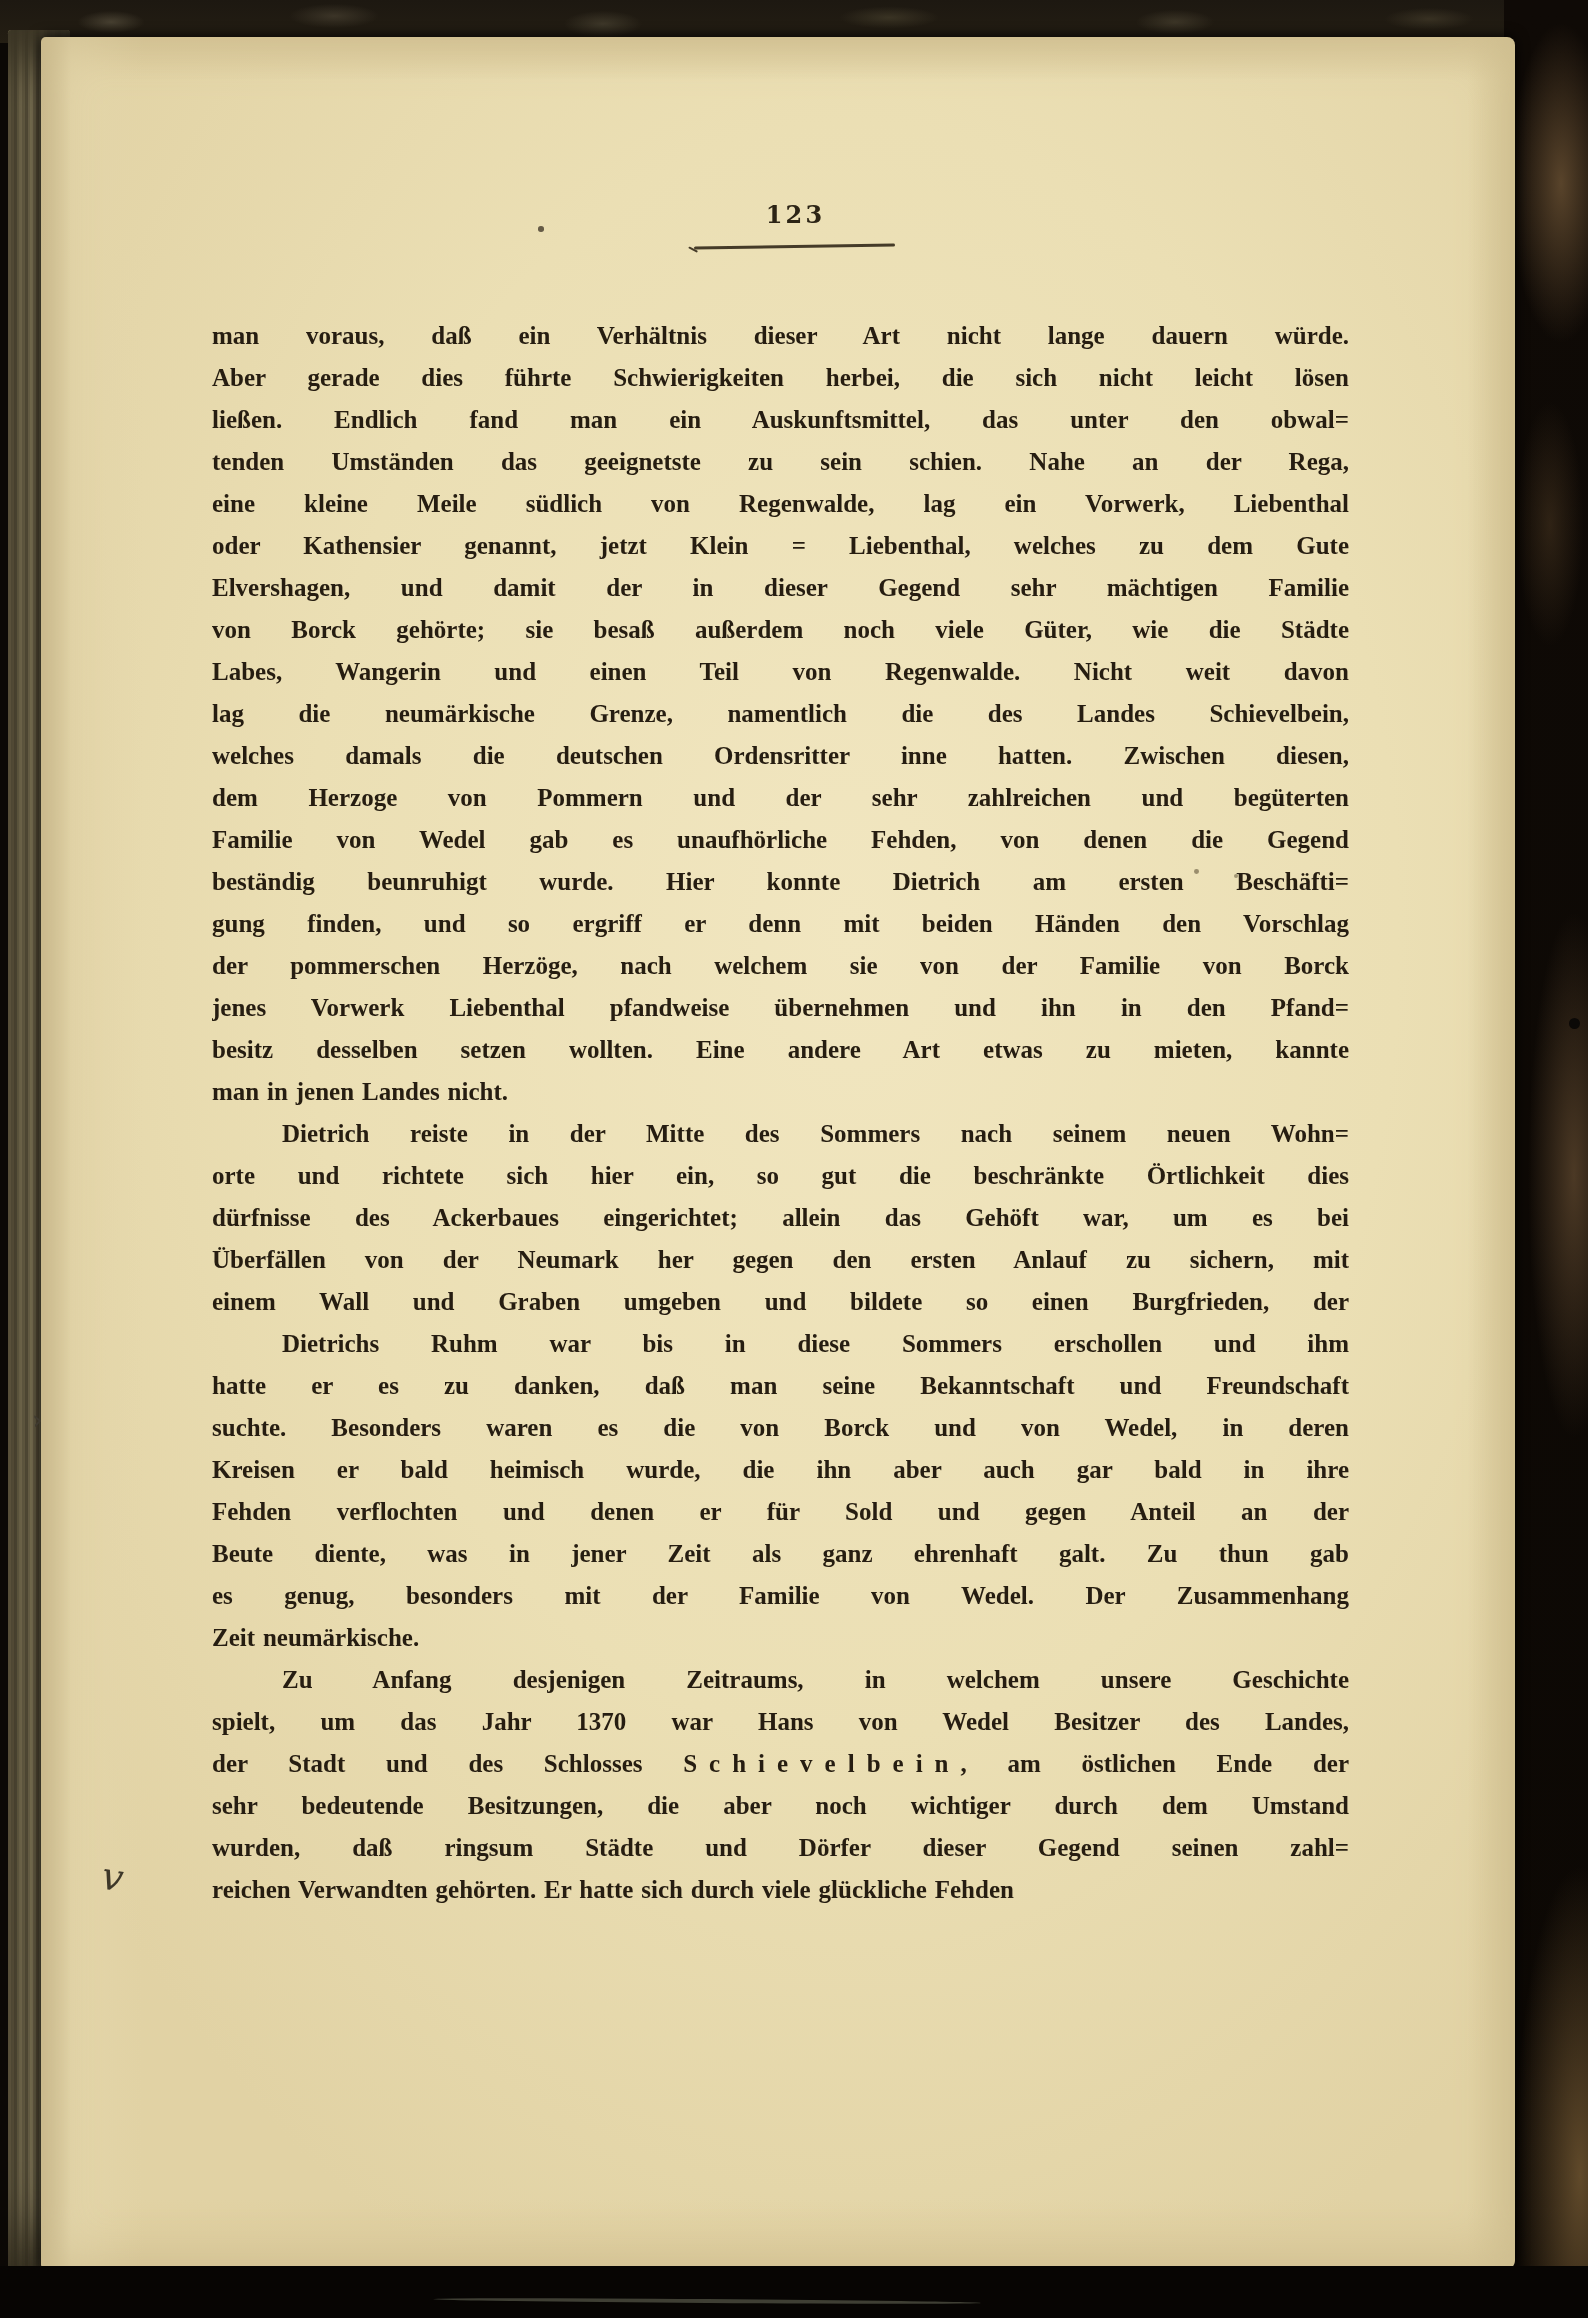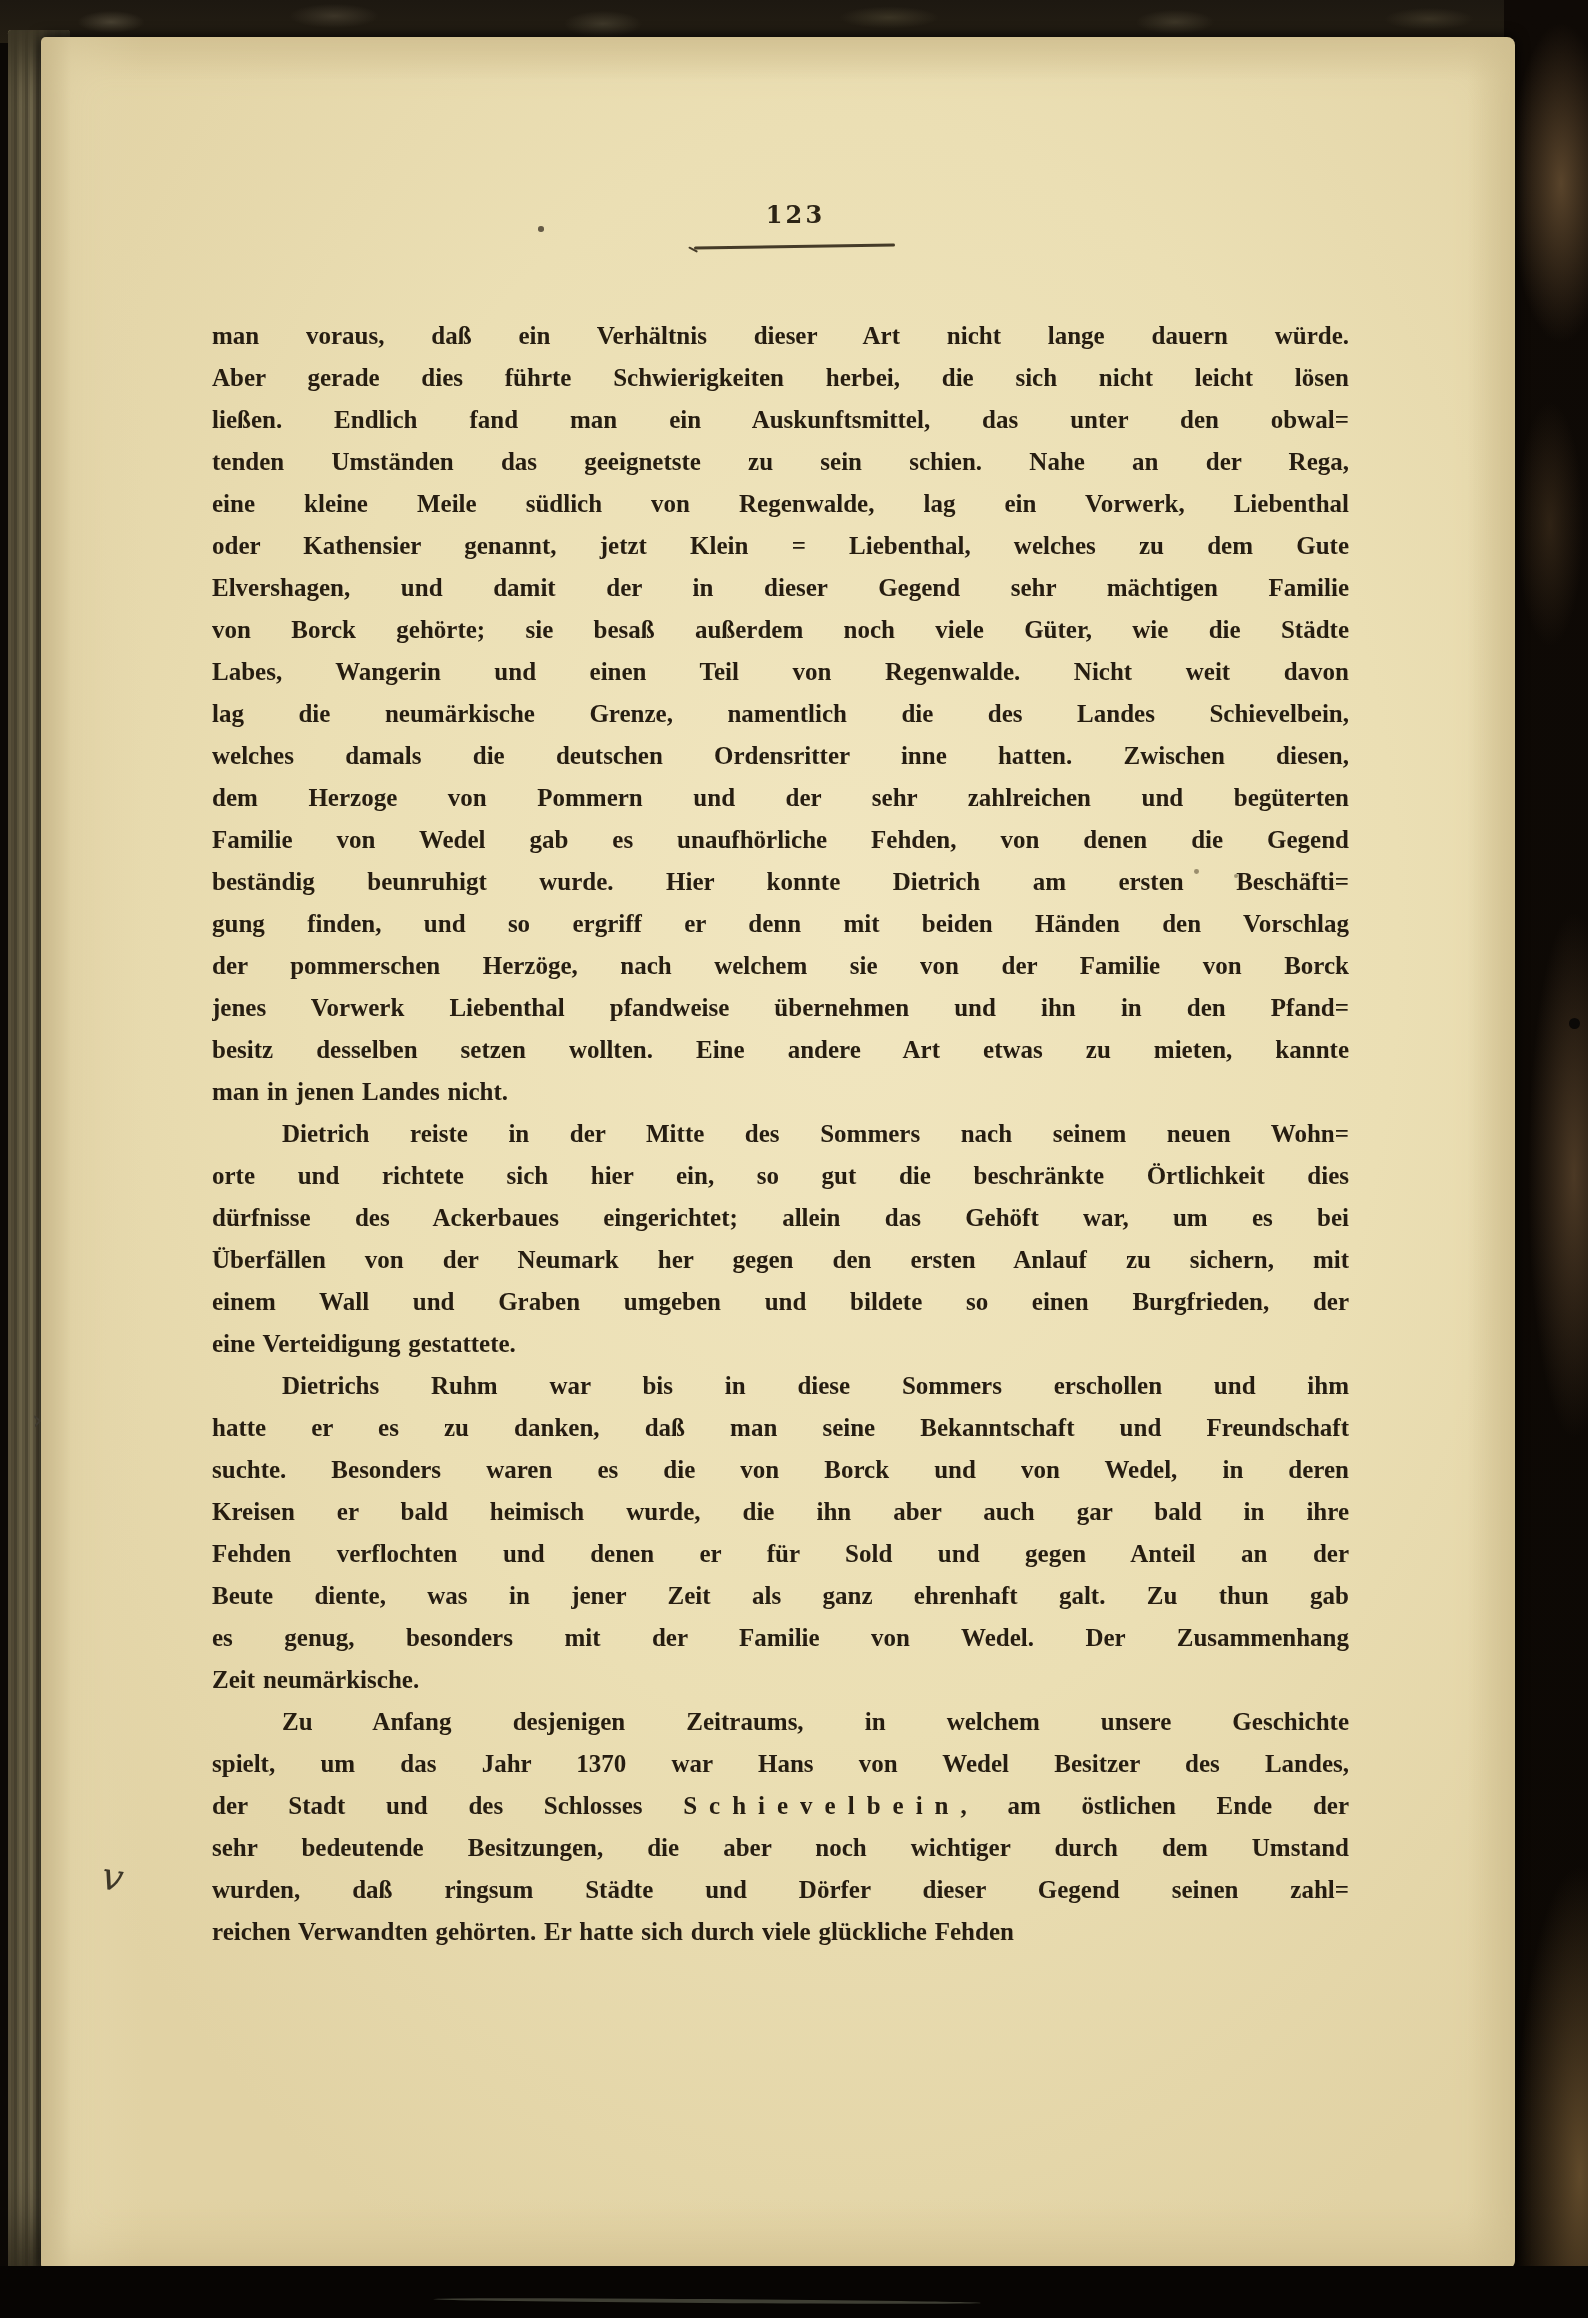--- a/index.html
+++ b/index.html
@@ -99,21 +99,20 @@
         <div class="line">gung finden, und so ergriff er denn mit beiden Händen den Vorschlag</div>
         <div class="line">der pommerschen Herzöge, nach welchem sie von der Familie von Borck</div>
         <div class="line">jenes Vorwerk Liebenthal pfandweise übernehmen und ihn in den Pfand=</div>
         <div class="line">besitz desselben setzen wollten.  Eine andere Art etwas zu mieten, kannte</div>
         <div class="line end">man in jenen Landes nicht.</div>
         <div class="line indent">Dietrich reiste in der Mitte des Sommers nach seinem neuen Wohn=</div>
         <div class="line">orte und richtete sich hier ein, so gut die beschränkte Örtlichkeit dies</div>
         <div class="line">dürfnisse des Ackerbaues eingerichtet; allein das Gehöft war, um es bei</div>
         <div class="line">Überfällen von der Neumark her gegen den ersten Anlauf zu sichern, mit</div>
         <div class="line">einem Wall und Graben umgeben und bildete so einen Burgfrieden, der</div>
-        <div class="line end">eine Verteidigung gestattete.</div>
         <div class="line indent">Dietrichs Ruhm war bis in diese Sommers erschollen und ihm</div>
         <div class="line">hatte er es zu danken, daß man seine Bekanntschaft und Freundschaft</div>
         <div class="line">suchte.  Besonders waren es die von Borck und von Wedel, in deren</div>
         <div class="line">Kreisen er bald heimisch wurde, die ihn aber auch gar bald in ihre</div>
         <div class="line">Fehden verflochten und denen er für Sold und gegen Anteil an der</div>
         <div class="line">Beute diente, was in jener Zeit als ganz ehrenhaft galt.  Zu thun gab</div>
         <div class="line">es genug, besonders mit der Familie von Wedel.  Der Zusammenhang</div>
         <div class="line end">Zeit neumärkische.</div>
         <div class="line indent">Zu Anfang desjenigen Zeitraums, in welchem unsere Geschichte</div>
         <div class="line">spielt, um das Jahr 1370 war Hans von Wedel Besitzer des Landes,</div>

